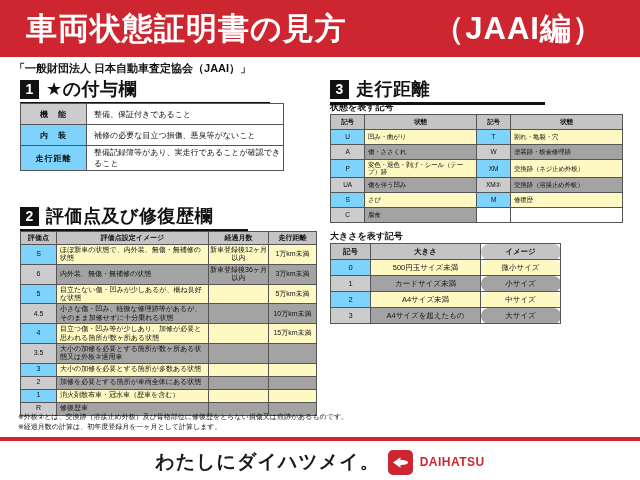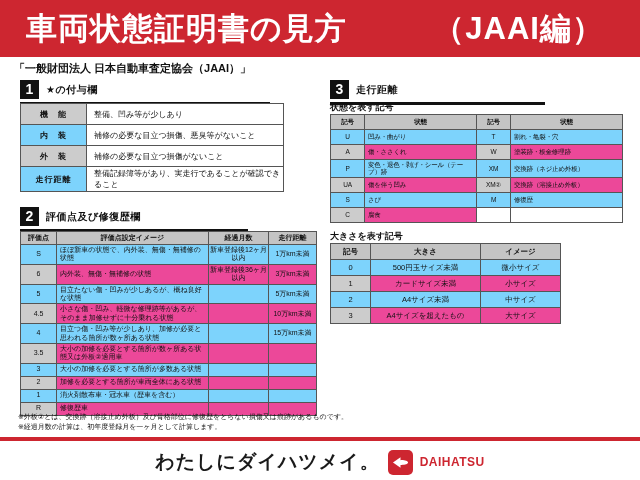--- a/index.html
+++ b/index.html
@@ -13,21 +13,21 @@
     display:flex;align-items:center;justify-content:space-between;
     padding:0 36px 0 26px;box-sizing:border-box;
   }
   .banner .t{color:#fff;font-size:31px;font-weight:bold;letter-spacing:1px;}
   .subtitle{position:absolute;left:14px;top:61px;font-size:11px;font-weight:bold;color:#111;}
   
   .sec-head{position:absolute;display:flex;align-items:flex-end;gap:7px;
     border-bottom:3px solid #111;padding-bottom:3px;box-sizing:border-box;}
   .sec-num{display:inline-block;width:19px;height:19px;background:#111;color:#fff;
     font-size:14px;font-weight:bold;text-align:center;line-height:19px;}
-  .sec-title{font-size:10px;font-weight:bold;letter-spacing:0.5px;line-height:19px;}
+  .sec-title{font-size:18px;font-weight:bold;letter-spacing:0.5px;line-height:19px;}
   .sub-label{position:absolute;font-size:9px;font-weight:bold;}
   
   table{border-collapse:collapse;table-layout:fixed;position:absolute;}
   td,th{border:1px solid #555;overflow:hidden;box-sizing:border-box;}
   .t1{left:20px;top:103px;width:264px;}
   .t1 td{height:21px;font-size:8px;}
   .t1 .lab{width:66px;text-align:center;font-weight:bold;letter-spacing:1px;}
   .t1 .desc{padding-left:7px;background:#fff;}
   .t2{left:20px;top:231px;width:296px;}
   .t2 td,.t2 th{font-size:7px;height:13px;line-height:1.2;}
@@ -39,27 +39,27 @@
   .t3{left:330px;top:114px;width:292px;}
   .t3 td,.t3 th{font-size:6.5px;letter-spacing:-0.2px;height:15px;line-height:1.15;}
   .t3 th{background:#c4c4c4;font-weight:bold;text-align:center;}
   .t3 .s{width:34px;text-align:center;}
   .t3 .d{width:112px;padding:1px 3px;text-align:left;}
   .t4{left:330px;top:243px;width:230px;}
   .t4 td,.t4 th{font-size:7.5px;height:16px;text-align:center;}
   .t4 th{background:#c4c4c4;font-weight:bold;}
   .t4 .c0{width:40px;}
   .t4 .c1{width:110px;}
-  .t4 .c2{width:80px;}
+  .t4 .c2{width:80px;border-radius:8px;}
   
   .g{background:#cccccc;}
   .l{background:#7dd3fc;}
-  tr.sh td{background:#ec4899;}
+  tr.sh td{background:#a3a3a3;}
   tr.sh td.g,tr.sh td.s.g,tr.sh td.c0.g{background:#cccccc;}
-  td.w{background:#7dd3fc;margin-left:24px;}
+  td.w{background:#fef9c3;margin-left:24px;}
   
   .notes{position:absolute;left:18px;top:412px;font-size:7px;line-height:10px;color:#111;}
   
   .redline{position:absolute;left:0;top:437px;width:640px;height:4px;background:#cd2630;}
   .footer{position:absolute;left:0;top:444px;width:640px;height:36px;
     display:flex;align-items:center;justify-content:center;gap:8px;}
   .slogan{font-size:19px;font-weight:bold;color:#1a1a1a;letter-spacing:1px;}
   .dlogo{display:flex;align-items:center;gap:7px;}
   .dmark{width:25px;height:25px;background:#cd2630;border-radius:5px;
     display:flex;align-items:center;justify-content:center;}
@@ -76,29 +76,25 @@
 
 <div class="sec-head" style="left:20px;top:80px;width:250px;">
   <span class="sec-num">1</span>
   <span class="sec-title">★の付与欄</span>
 </div>
 
 <table class="t1">
   <tbody>
       <tr>
     <td class="lab g">機　能</td>
-    <td class="desc">整備、凹み等が少しあり</td>
+    <td class="desc">整備、保証付きであること</td>
   </tr>
   <tr>
     <td class="lab l">内　装</td>
     <td class="desc">補修の必要な目立つ損傷、悪臭等がないこと</td>
-  </tr>
-  <tr>
-    <td class="lab g">外　装</td>
-    <td class="desc">補修の必要な目立つ損傷がないこと</td>
   </tr>
   <tr>
     <td class="lab l">走行距離</td>
     <td class="desc">整備記録簿等があり、実走行であることが確認できること</td>
   </tr>
 </tbody>
   </table>
 
 <div class="sec-head" style="left:20px;top:207px;width:228px;">
   <span class="sec-num">2</span>

